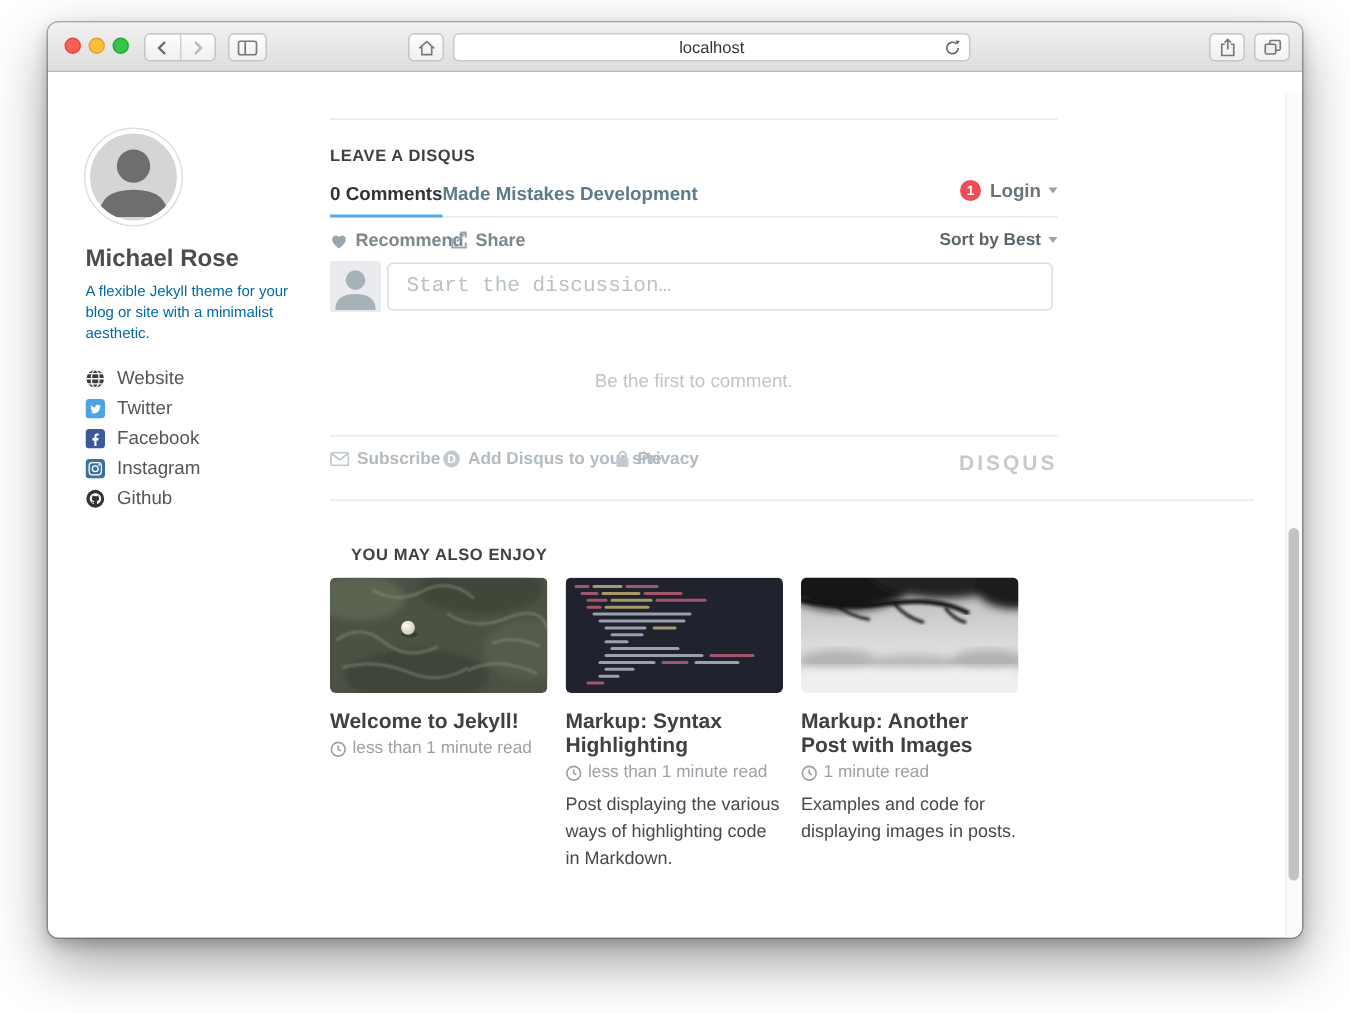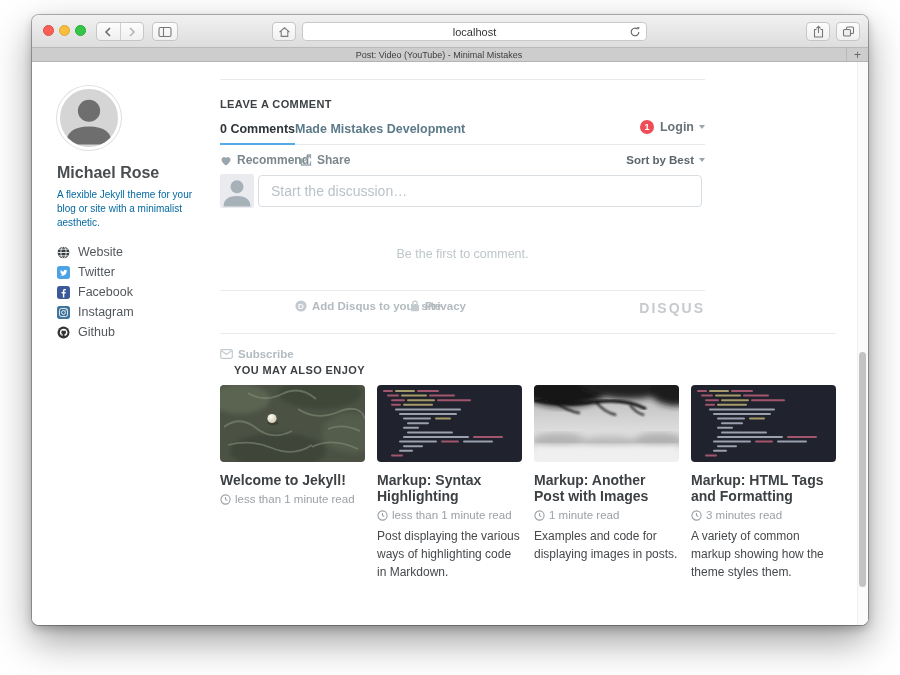--- a/index.html
+++ b/index.html
@@ -66,21 +66,21 @@
   .act.recommend{left:0;}
   .act.share{left:80px;}
   .sort{position:absolute;right:0;top:1px;display:flex;align-items:center;
     font-size:11.5px;font-weight:700;color:#5a656c;cursor:pointer;}
   .editor{position:absolute;left:0;top:112px;width:100%;height:34px;}
   .ed-avatar{position:absolute;left:0;top:0;width:34px;height:34px;background:#e9ebee;
     border-radius:2px;overflow:hidden;}
   .ed-avatar svg{width:100%;height:100%;}
   .ed-input{position:absolute;left:38px;top:1px;width:444px;height:32px;border:1px solid #d9dee3;
     border-radius:4px;padding:0 12px;font-size:14px;color:#2a2e2e;outline:none;
-    font-family:Liberation Sans, sans-serif;}
+    font-family:Liberation Mono, monospace;}
   .ed-input::placeholder{color:#b9c2c8;}
   .empty{position:absolute;left:0;top:185px;width:100%;text-align:center;font-size:12.5px;color:#bdc6ca;}
   .dfooter{position:absolute;left:0;top:238px;width:100%;height:18px;}
   .dflink{position:absolute;display:flex;align-items:center;font-size:11.5px;font-weight:700;
     color:#b3bbc0;cursor:pointer;}
   .dflink svg{margin-right:5px;}
   .brand{position:absolute;right:0;top:0;font-size:14px;font-weight:700;letter-spacing:2px;
     color:#c6cacd;cursor:pointer;}
   
   .related{position:absolute;left:188px;top:271px;width:616px;}
@@ -189,28 +189,20 @@
         </svg>
     </div>
     <div class="tbtn tabsbtn">
       <svg width="13" height="13" viewBox="0 0 13 13">
           <rect x="4.5" y="2" width="7" height="6.5" rx="1" fill="none" stroke="#777" stroke-width="1.1"></rect>
           <rect x="1.5" y="4.5" width="7" height="6.5" rx="1" fill="#eee" stroke="#777" stroke-width="1.1"></rect>
         </svg>
     </div>
   </div>
 
-  <div class="tabbar">
-    <div class="tabtitle">
-      <span>Post: Video (YouTube) - Minimal Mistakes</span>
-    </div>
-    <div class="newtab">
-        <span>+</span>
-      </div>
-  </div>
 
   <div class="content">
 
     <div class="avatar">
       <svg>
           <use href="#sym-person" fill="#6e6e6e"></use>
         </svg>
     </div>
     <div class="author-name">Michael Rose</div>
     <div class="author-bio">A flexible Jekyll theme for your blog or site with a minimalist aesthetic.</div>
@@ -252,21 +244,21 @@
         <svg viewBox="0 0 24 24">
             <circle cx="12" cy="12" r="11" fill="#333"></circle>
             <path fill="#fff" d="M12 5.3c-3.8 0-6.8 3-6.8 6.8 0 3 2 5.6 4.7 6.5.3 0 .5-.1.5-.3v-1.2c-1.9.4-2.3-.9-2.3-.9-.3-.8-.8-1-.8-1-.6-.4.1-.4.1-.4.7 0 1.1.7 1.1.7.6 1.1 1.7.8 2.1.6 0-.5.2-.8.4-1-1.5-.2-3.1-.8-3.1-3.4 0-.7.3-1.3.7-1.8-.1-.2-.3-.9.1-1.8 0 0 .6-.2 1.9.7a6.5 6.5 0 0 1 3.4 0c1.3-.9 1.9-.7 1.9-.7.4.9.1 1.6.1 1.8.4.5.7 1.1.7 1.8 0 2.6-1.6 3.2-3.1 3.4.2.2.5.6.5 1.2v1.8c0 .2.1.4.5.3 2.7-.9 4.7-3.5 4.7-6.5 0-3.8-3-6.8-6.8-6.8z"></path>
           </svg>
         <span>Github</span>
       </div>
     </div>
 
     <div class="main">
       <div class="divider" style="left:0;top:17px;width:485px;"></div>
-      <div class="sec-heading leave">LEAVE A COMMENT</div>
+      <div class="sec-heading leave">LEAVE A DISQUS</div>
 
       <div class="tabsrow">
         <span class="tab-count">0 Comments</span>
         <span class="tab-forum">Made Mistakes Development</span>
         <span class="login">
           <span class="badge">1</span>
           <span class="login-label">Login</span>
           <span class="caret"></span>
         </span>
       </div>
@@ -299,21 +291,21 @@
             </svg>
         </div>
         <input class="ed-input" type="text" placeholder="Start the discussion…" style="">
       </div>
 
       <div class="empty">Be the first to comment.</div>
 
       <div class="divider" style="left:0;top:228px;width:485px;"></div>
 
       <div class="dfooter">
-        <span class="dflink" style="left:0;margin-top:48px;">
+        <span class="dflink" style="left:0;">
           <svg width="13" height="10" viewBox="0 0 13 10">
               <rect x=".7" y=".7" width="11.6" height="8.6" rx="1.2" fill="none" stroke="#c3cad0" stroke-width="1.2"></rect>
               <polyline points="1.2,1.5 6.5,5.5 11.8,1.5" fill="none" stroke="#c3cad0" stroke-width="1.2"></polyline>
             </svg>
           <span>Subscribe</span>
         </span>
         <span class="dflink" style="left:75px;">
           <svg width="12" height="12" viewBox="0 0 12 12">
               <circle cx="6" cy="6" r="5.6" fill="#c3cad0"></circle>
               <text x="6" y="8.8" text-anchor="middle" font-size="8" font-weight="bold" fill="#fff" font-family="Liberation Sans,sans-serif">D</text>
@@ -433,36 +425,20 @@
           <div class="card-meta">
             <svg width="11" height="11" viewBox="0 0 12 12">
                 <circle cx="6" cy="6" r="5" fill="none" stroke="#9ba1a6" stroke-width="1.2"></circle>
                 <path d="M6 3.2 V6 L7.9 7.2" fill="none" stroke="#9ba1a6" stroke-width="1.2"></path>
               </svg>
             <span>1 minute read</span>
           </div>
           <div class="card-excerpt">Examples and code for displaying images in posts.</div>
         </div>
 
-        <div class="card">
-          <span class="thumb">
-            <svg viewBox="0 0 145 77">
-                <use href="#sym-code"></use>
-              </svg>
-          </span>
-          <div class="card-title">Markup: HTML Tags and Formatting</div>
-          <div class="card-meta">
-            <svg width="11" height="11" viewBox="0 0 12 12">
-                <circle cx="6" cy="6" r="5" fill="none" stroke="#9ba1a6" stroke-width="1.2"></circle>
-                <path d="M6 3.2 V6 L7.9 7.2" fill="none" stroke="#9ba1a6" stroke-width="1.2"></path>
-              </svg>
-            <span>3 minutes read</span>
-          </div>
-          <div class="card-excerpt">A variety of common markup showing how the theme styles them.</div>
-        </div>
 
       </div>
     </div>
 
     <div class="scroll-track">
       <div class="scroll-thumb"></div>
     </div>
   </div>
 </div>
 

